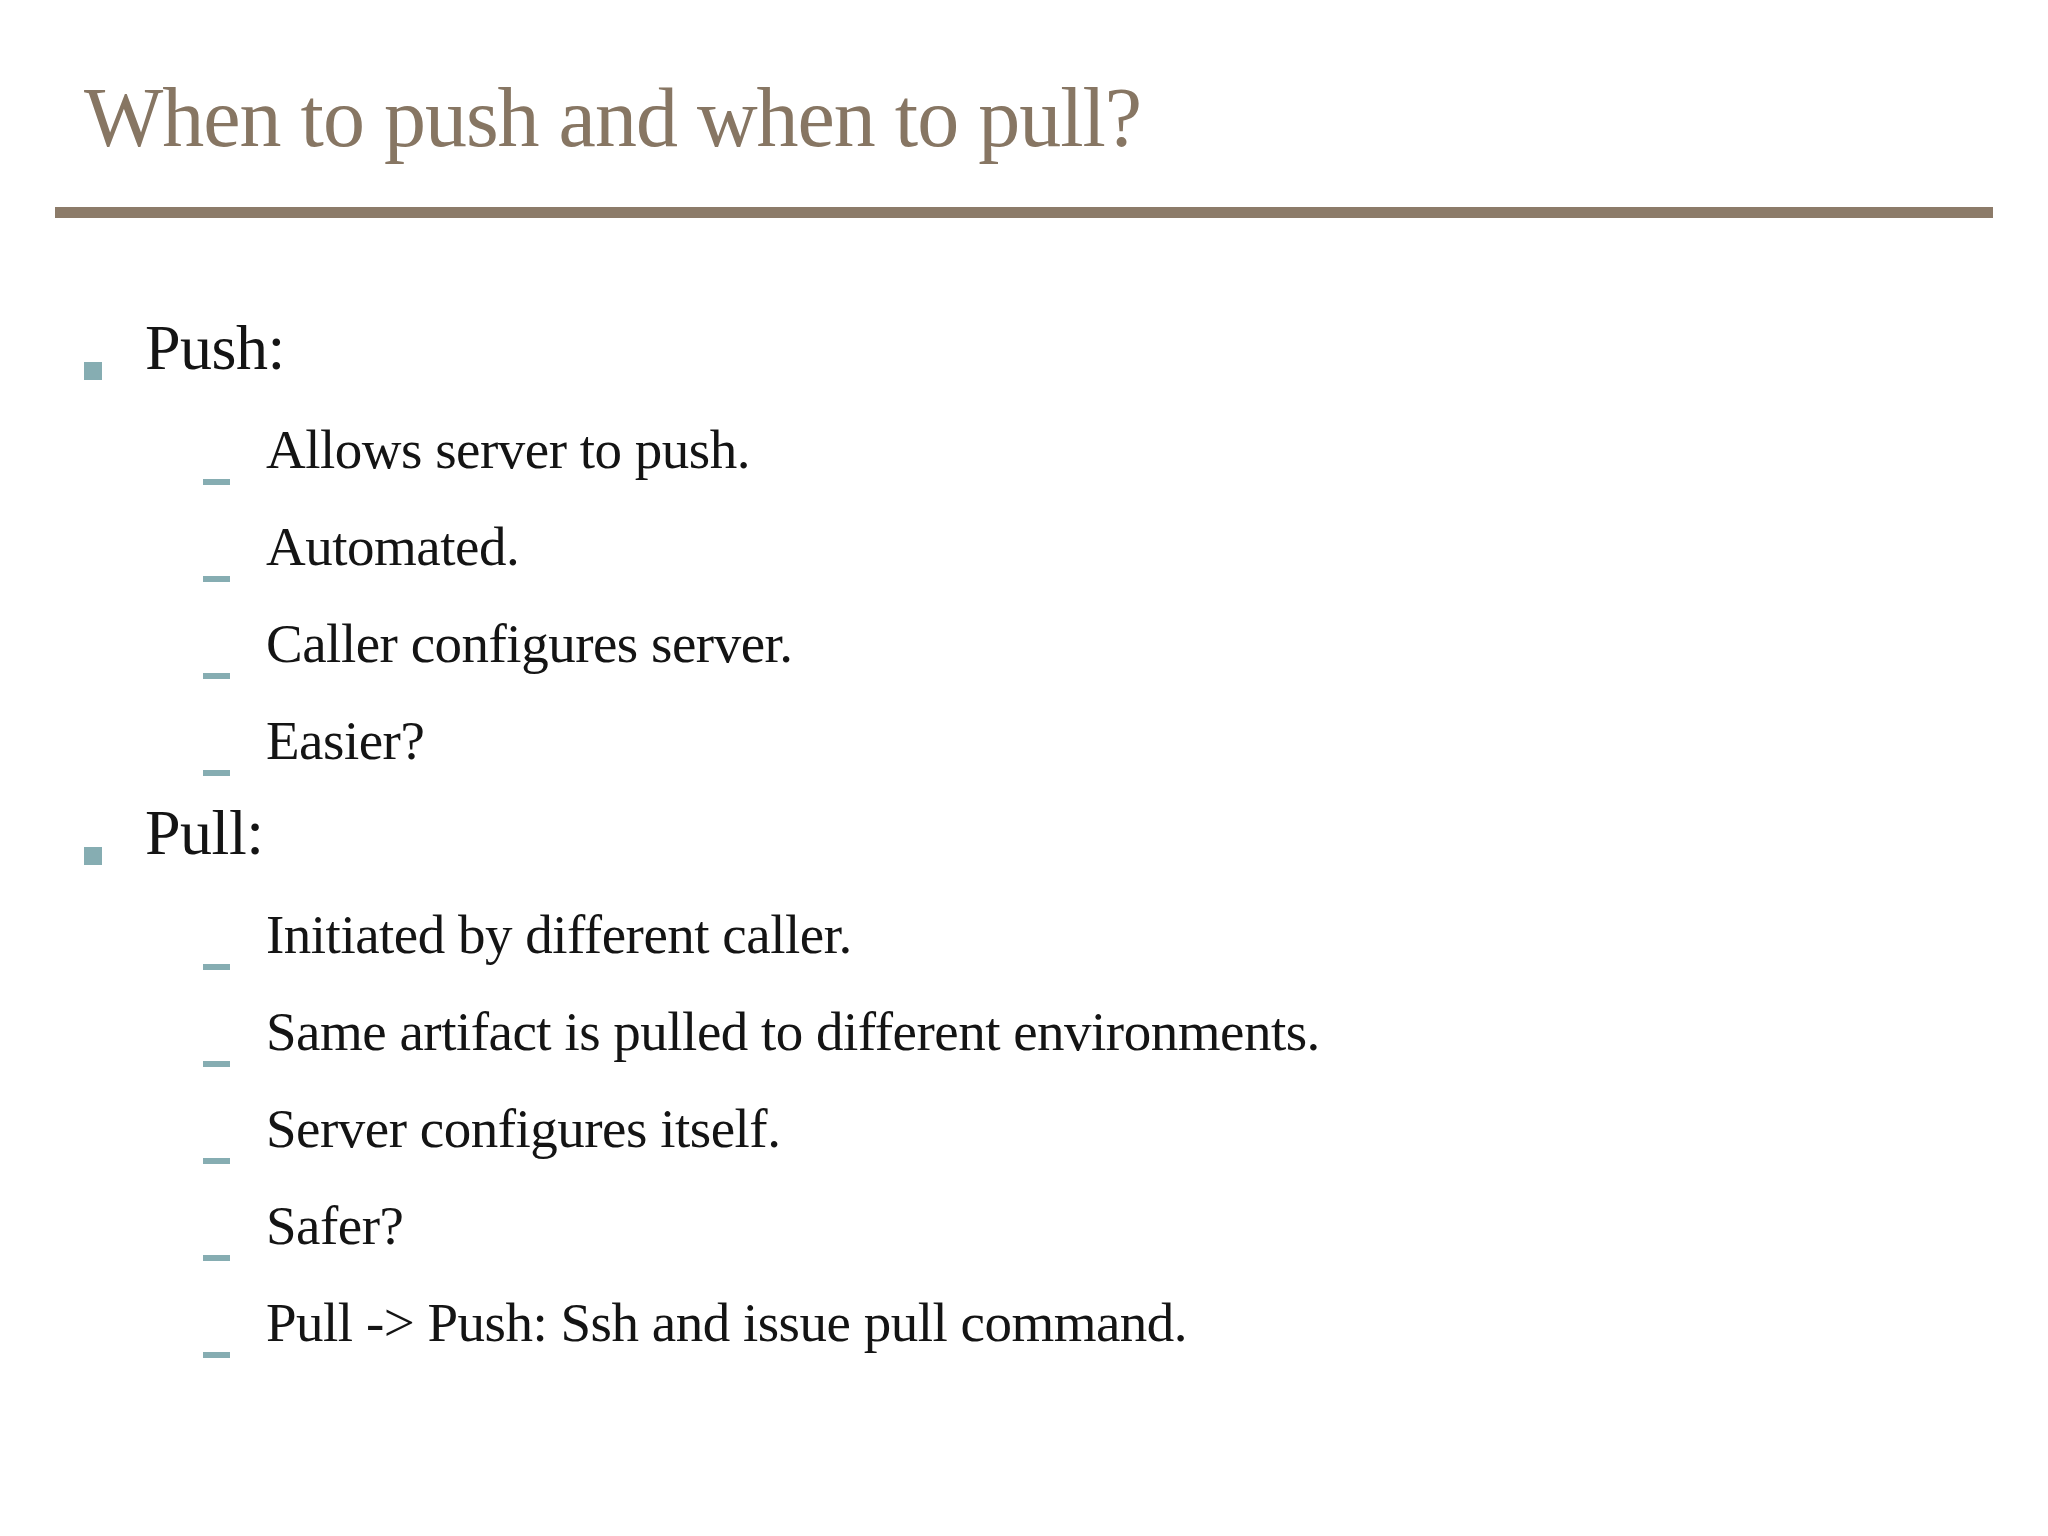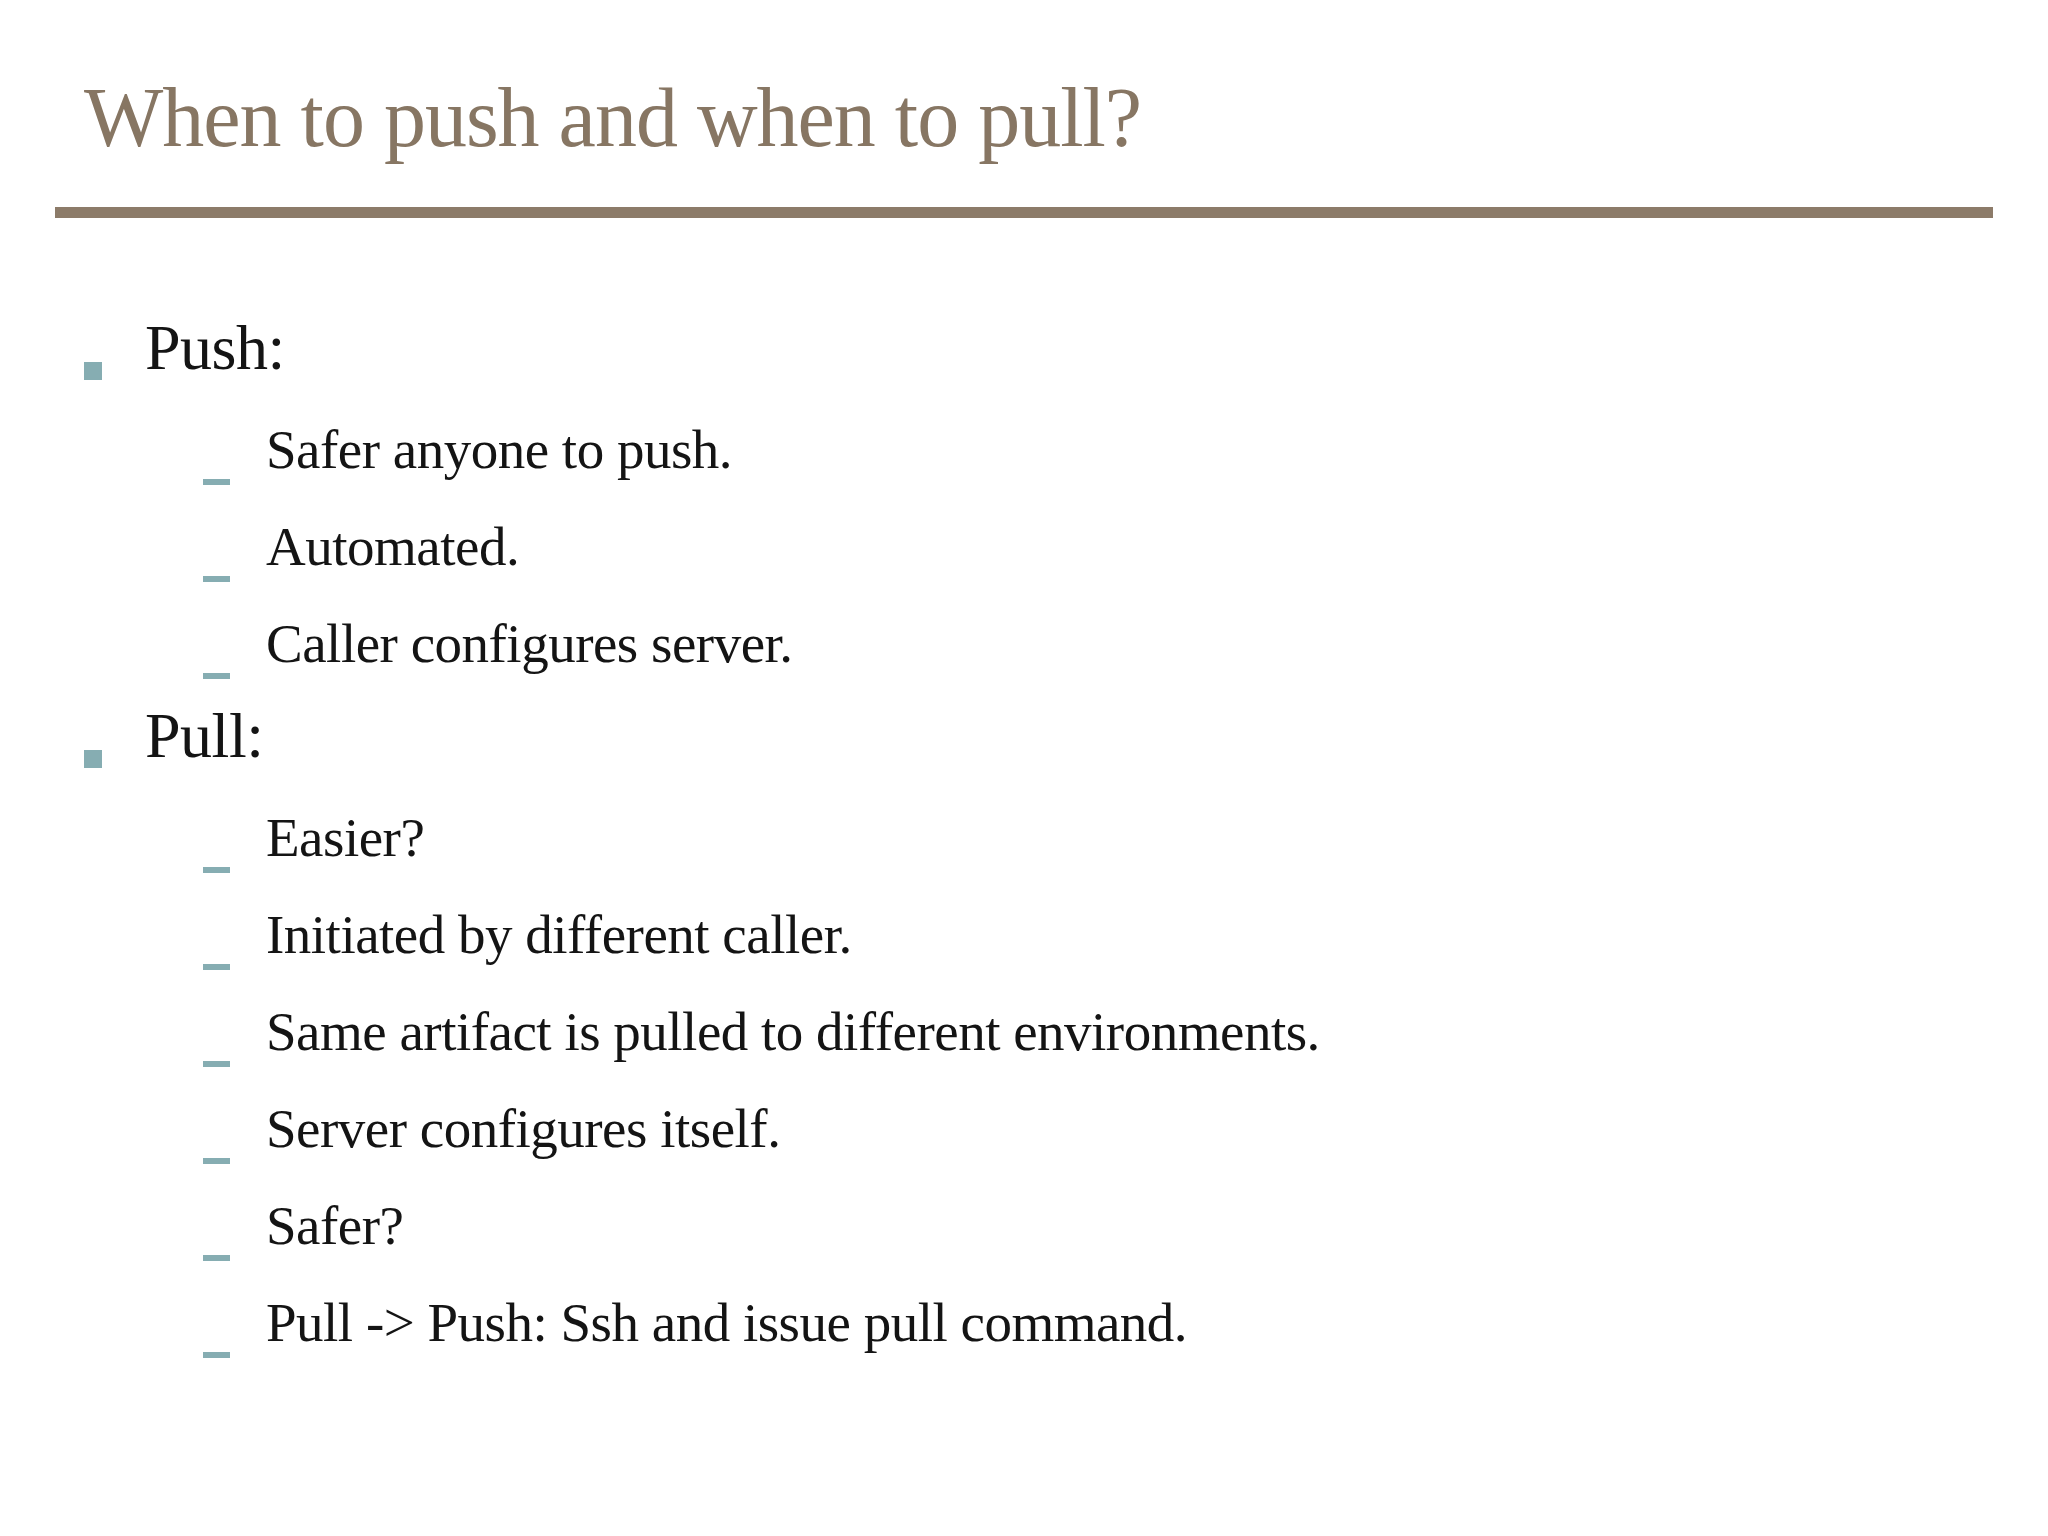--- a/index.html
+++ b/index.html
@@ -84,37 +84,37 @@
 <div class="slide">
   <h1 class="slide-title">When to push and when to pull?</h1>
   <div class="title-rule"></div>
   <div class="bullet-list">
       <div class="row l1">
         <span class="bullet"></span>
         <span class="txt">Push:</span>
       </div>
       <div class="row l2">
         <span class="bullet"></span>
-        <span class="txt">Safer anyone to push.</span>
+        <span class="txt">Allows server to push.</span>
       </div>
       <div class="row l2">
         <span class="bullet"></span>
         <span class="txt">Automated.</span>
       </div>
       <div class="row l2">
         <span class="bullet"></span>
         <span class="txt">Caller configures server.</span>
       </div>
+      <div class="row l2">
+        <span class="bullet"></span>
+        <span class="txt">Easier?</span>
+      </div>
       <div class="row l1">
         <span class="bullet"></span>
         <span class="txt">Pull:</span>
-      </div>
-      <div class="row l2">
-        <span class="bullet"></span>
-        <span class="txt">Easier?</span>
       </div>
       <div class="row l2">
         <span class="bullet"></span>
         <span class="txt">Initiated by different caller.</span>
       </div>
       <div class="row l2">
         <span class="bullet"></span>
         <span class="txt">Same artifact is pulled to different environments.</span>
       </div>
       <div class="row l2">

